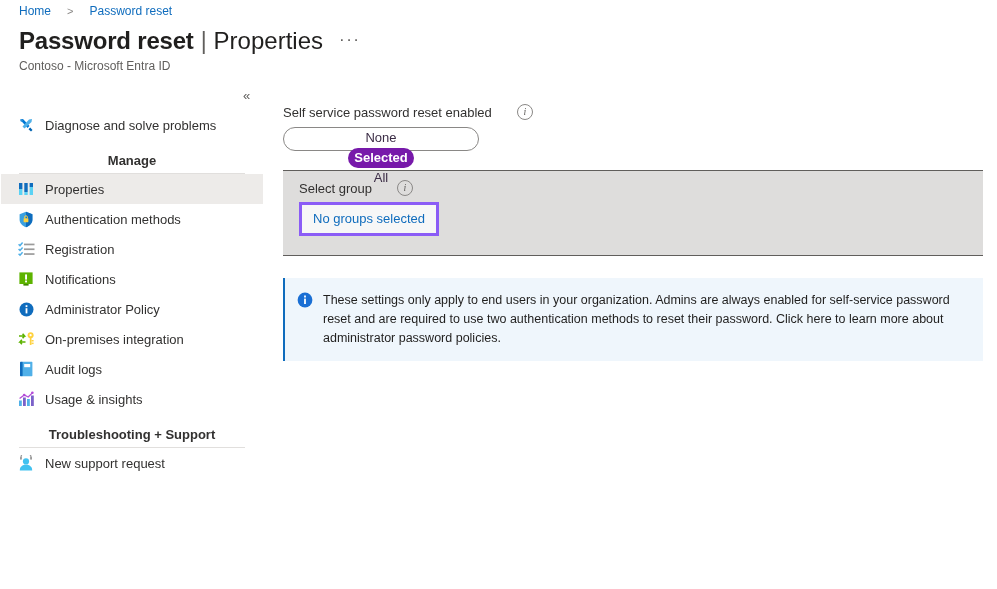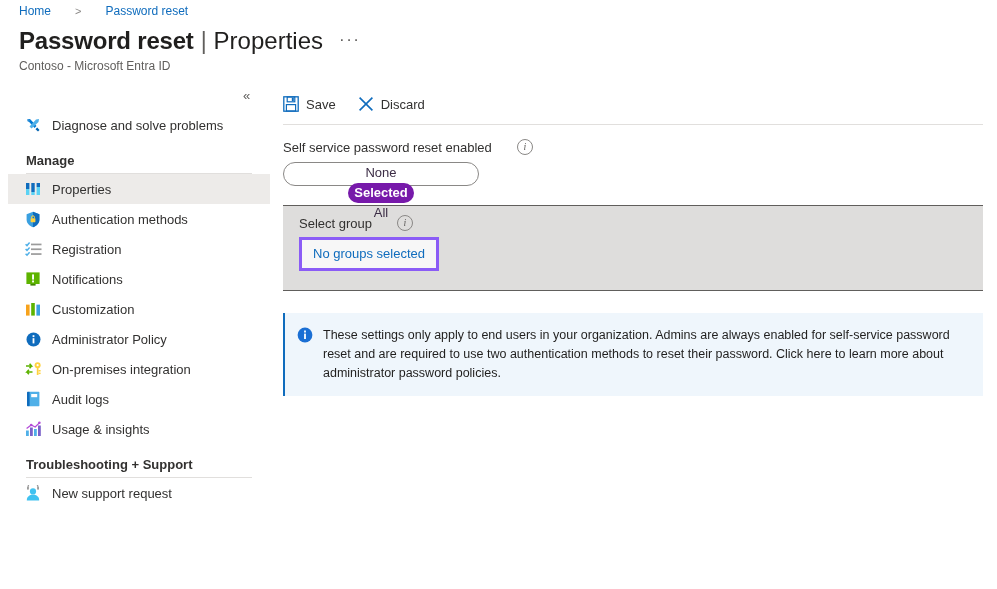--- a/index.html
+++ b/index.html
@@ -18,21 +18,21 @@
   }
 
   
   #breadcrumb {
     position: absolute;
     left: 19px;
     top: 4px;
     font-size: 12px;
     display: flex;
     align-items: center;
-    gap: 24px;
+    gap: 16px;
   }
   #breadcrumb .crumb {
     color: #0f6cbd;
     cursor: pointer;
   }
   #breadcrumb .sep {
     color: #8a8886;
     font-size: 11px;
   }
 
@@ -87,23 +87,24 @@
     top: 89px;
     font-size: 13px;
     color: #605e5c;
     cursor: pointer;
     line-height: 1;
   }
 
   
   #sidebar {
     position: absolute;
-    left: 8px;
+    left: 1px;
     top: 110px;
     width: 262px;
+    text-align: center;
   }
   .nav-item {
     display: flex;
     align-items: center;
     height: 30px;
     padding-left: 14px;
     cursor: pointer;
     font-size: 13px;
     color: #323130;
   }
@@ -344,30 +345,20 @@
       <svg width="16" height="16" viewBox="0 0 16 16">
         <rect x="1.4" y="1.4" width="13.2" height="11.6" fill="#5db300"></rect>
         <rect x="7.1" y="3.4" width="1.9" height="5.2" fill="#ffffff"></rect>
         <rect x="7.1" y="9.5" width="1.9" height="1.9" fill="#ffffff"></rect>
         <rect x="5.4" y="13" width="5.2" height="1.6" fill="#3f8500"></rect>
       </svg>
     </span>
     <span class="lbl">Notifications</span>
   </div>
 
-  <div class="nav-item">
-    <span class="ico">
-      <svg width="16" height="15" viewBox="0 0 16 15">
-        <rect x="1" y="2.6" width="3.6" height="11" fill="#f7a21c"></rect>
-        <rect x="6.2" y="1" width="3.6" height="12.6" fill="#5db300"></rect>
-        <rect x="11.4" y="2.6" width="3.6" height="11" fill="#3aa0e0"></rect>
-      </svg>
-    </span>
-    <span class="lbl">Customization</span>
-  </div>
 
   <div class="nav-item">
     <span class="ico">
       <svg width="15" height="15" viewBox="0 0 15 15">
         <circle cx="7.5" cy="7.5" r="7" fill="#0f6cbd"></circle>
         <rect x="6.6" y="6.2" width="1.8" height="5.2" fill="#ffffff"></rect>
         <rect x="6.6" y="3.2" width="1.8" height="1.9" fill="#ffffff"></rect>
       </svg>
     </span>
     <span class="lbl">Administrator Policy</span>
@@ -427,41 +418,20 @@
         <path d="M1.8 15.4 C1.8 11.6 4.4 9.8 8 9.8 C11.6 9.8 14.2 11.6 14.2 15.4 Z" fill="#41c2f0"></path>
       </svg>
     </span>
     <span class="lbl">New support request</span>
   </div>
 </div>
 
 <div id="content">
 
   
-  <div id="toolbar">
-    <div class="tool-btn">
-      <span class="ico">
-        <svg width="16" height="16" viewBox="0 0 16 16">
-          <rect x="0.8" y="0.8" width="14.4" height="14.4" fill="none" stroke="#0f6cbd" stroke-width="1.3"></rect>
-          <rect x="4.2" y="1" width="7.6" height="4.8" fill="none" stroke="#0f6cbd" stroke-width="1.2"></rect>
-          <rect x="8.8" y="1.8" width="2" height="3.2" fill="#0f6cbd"></rect>
-          <rect x="3.4" y="8.6" width="9.2" height="6.4" fill="none" stroke="#0f6cbd" stroke-width="1.2"></rect>
-        </svg>
-      </span>
-      <span>Save</span>
-    </div>
-    <div class="tool-btn">
-      <span class="ico">
-        <svg width="16" height="16" viewBox="0 0 16 16">
-          <path d="M1.6 1.6 L14.4 14.4 M14.4 1.6 L1.6 14.4" stroke="#0f6cbd" stroke-width="1.6" fill="none"></path>
-        </svg>
-      </span>
-      <span>Discard</span>
-    </div>
-  </div>
 
   
   <div class="field-label-row">
     <span>Self service password reset enabled</span>
     <span class="info-circle">i</span>
   </div>
 
   <div id="sspr-toggle">
     <span class="toggle-opt">None</span>
     <span class="toggle-opt active">Selected</span>

